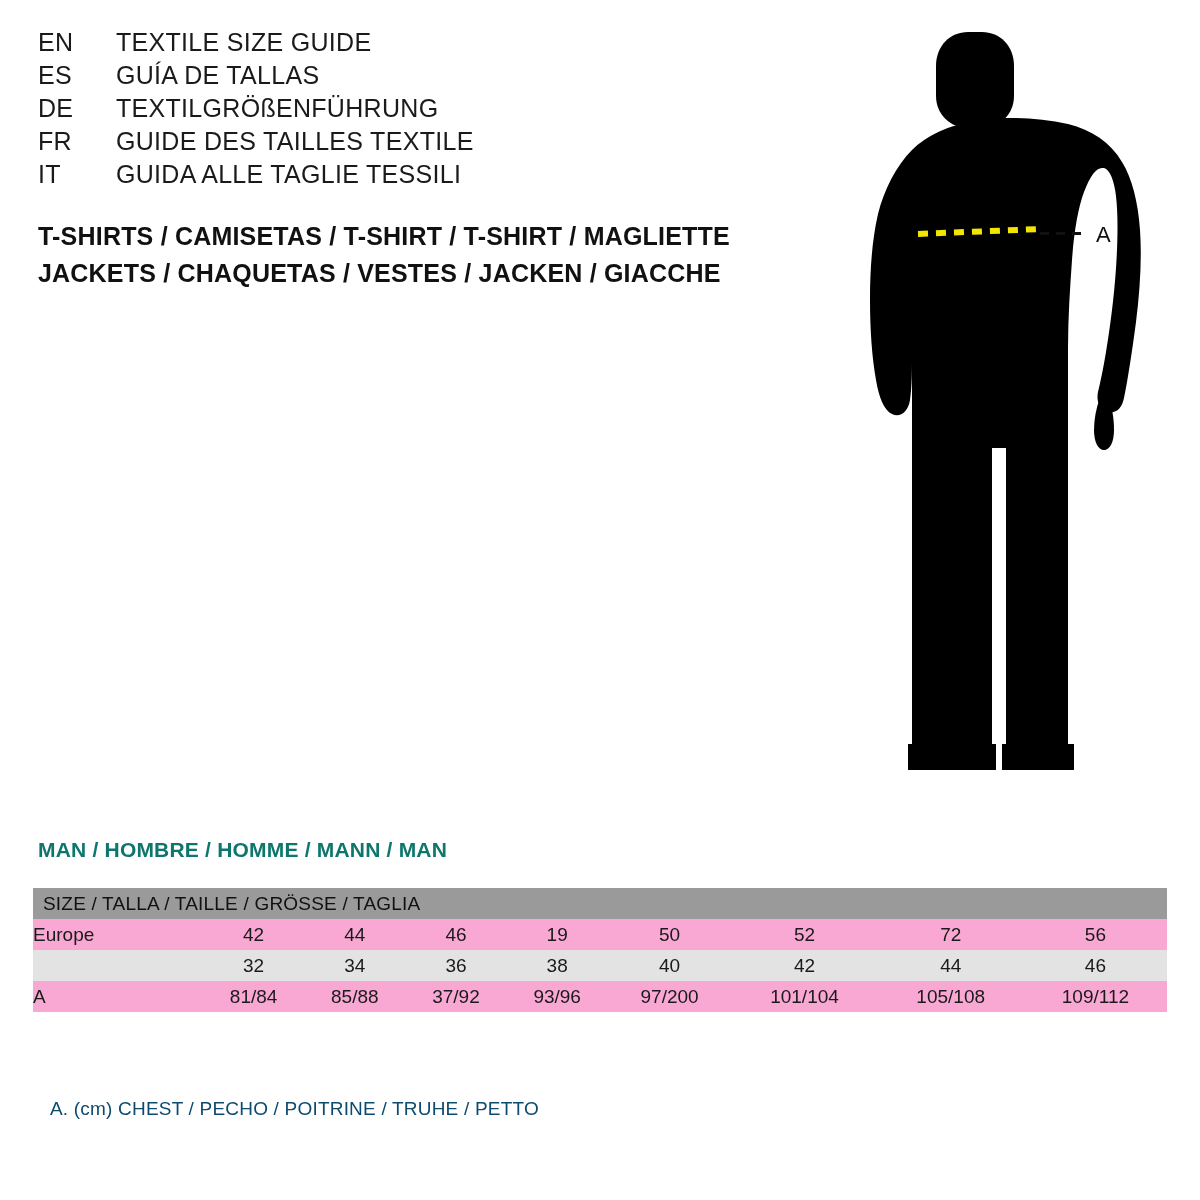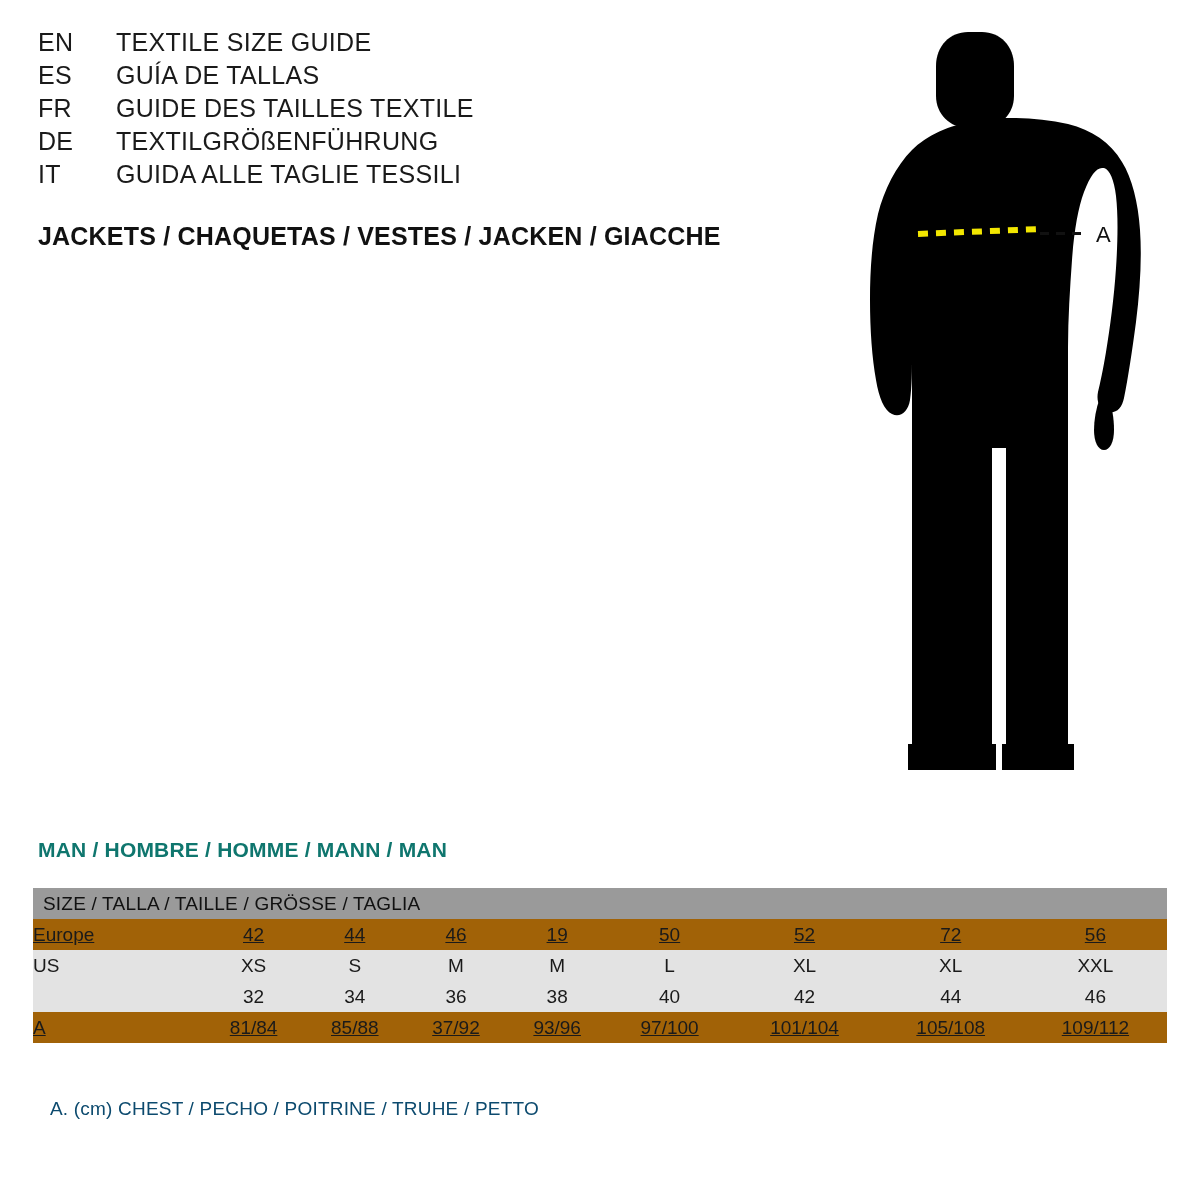--- a/index.html
+++ b/index.html
@@ -116,21 +116,21 @@
   }
   .row-head td {
     background: #9a9a9a;
     color: #111111;
     font-size: 19px;
     letter-spacing: 0.2px;
   }
   .row-head td.label {
     padding-left: 10px;
   }
-  .row-light td { background: #a16207; text-decoration: underline; }
+  .row-light td { background: #f9a8d4; }
   .row-grey td { background: #e3e3e3; }
 
   td.label {
     width: 170px;
     padding-left: 10px;
     text-align: left;
     white-space: nowrap;
   }
   td.val {
     text-align: center;
@@ -155,34 +155,35 @@
   <div class="lang-block">
     <div class="lang-row">
       <span class="lang-code">EN</span>
       <span class="lang-text">TEXTILE SIZE GUIDE</span>
     </div>
     <div class="lang-row">
       <span class="lang-code">ES</span>
       <span class="lang-text">GUÍA DE TALLAS</span>
     </div>
     <div class="lang-row">
+      <span class="lang-code">DE</span>
+      <span class="lang-text">TEXTILGRÖßENFÜHRUNG</span>
+    </div>
+    <div class="lang-row">
       <span class="lang-code">FR</span>
       <span class="lang-text">GUIDE DES TAILLES TEXTILE</span>
     </div>
     <div class="lang-row">
-      <span class="lang-code">DE</span>
-      <span class="lang-text">TEXTILGRÖßENFÜHRUNG</span>
-    </div>
-    <div class="lang-row">
       <span class="lang-code">IT</span>
       <span class="lang-text">GUIDA ALLE TAGLIE TESSILI</span>
     </div>
   </div>
 
   <div class="category-block">
+    <div class="category-line">T-SHIRTS / CAMISETAS / T-SHIRT / T-SHIRT / MAGLIETTE</div>
     <div class="category-line">JACKETS / CHAQUETAS / VESTES / JACKEN / GIACCHE</div>
   </div>
 
   <div class="figure-wrap">
     <svg width="400" height="770" viewBox="0 0 400 770" xmlns="http://www.w3.org/2000/svg">
       <g fill="#000000">
 
         <path d="M168 14 C150 14 136 28 136 48 L136 78 C136 96 150 110 168 110 L182 110 C200 110 214 96 214 78 L214 48 C214 28 200 14 182 14 Z"></path>
 
         <path d="M175 104
@@ -246,48 +247,37 @@
         <td class="val">42</td>
         <td class="val">44</td>
         <td class="val">46</td>
         <td class="val">19</td>
         <td class="val">50</td>
         <td class="val">52</td>
         <td class="val">72</td>
         <td class="val">56</td>
       </tr>
       <tr class="row-grey">
-        <td class="label">US</td>
-        <td class="val">XS</td>
-        <td class="val">S</td>
-        <td class="val">M</td>
-        <td class="val">M</td>
-        <td class="val">L</td>
-        <td class="val">XL</td>
-        <td class="val">XL</td>
-        <td class="val">XXL</td>
-      </tr>
-      <tr class="row-grey">
         <td class="label"></td>
         <td class="val">32</td>
         <td class="val">34</td>
         <td class="val">36</td>
         <td class="val">38</td>
         <td class="val">40</td>
         <td class="val">42</td>
         <td class="val">44</td>
         <td class="val">46</td>
       </tr>
       <tr class="row-light">
         <td class="label">A</td>
         <td class="val">81/84</td>
         <td class="val">85/88</td>
         <td class="val">37/92</td>
         <td class="val">93/96</td>
-        <td class="val">97/100</td>
+        <td class="val">97/200</td>
         <td class="val">101/104</td>
         <td class="val">105/108</td>
         <td class="val">109/112</td>
       </tr>
     </tbody>
   </table>
 
   <div class="footnote">A. (cm) CHEST / PECHO / POITRINE / TRUHE / PETTO</div>
 
 </div>

